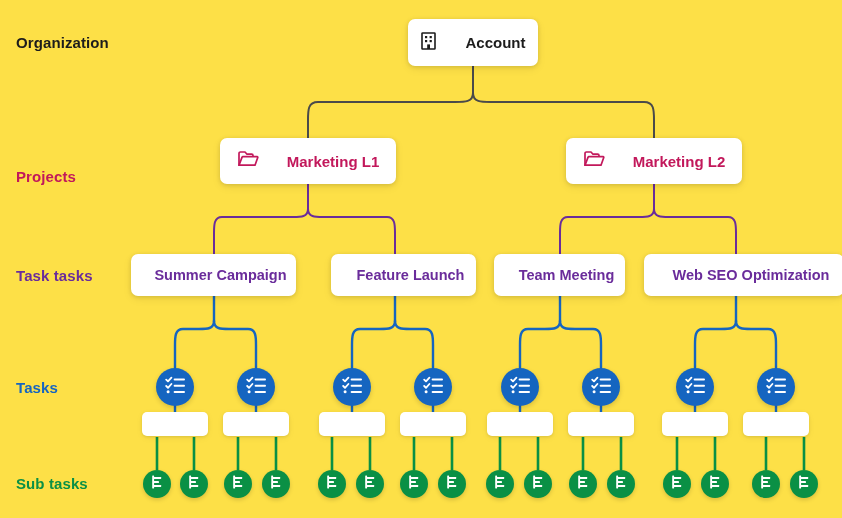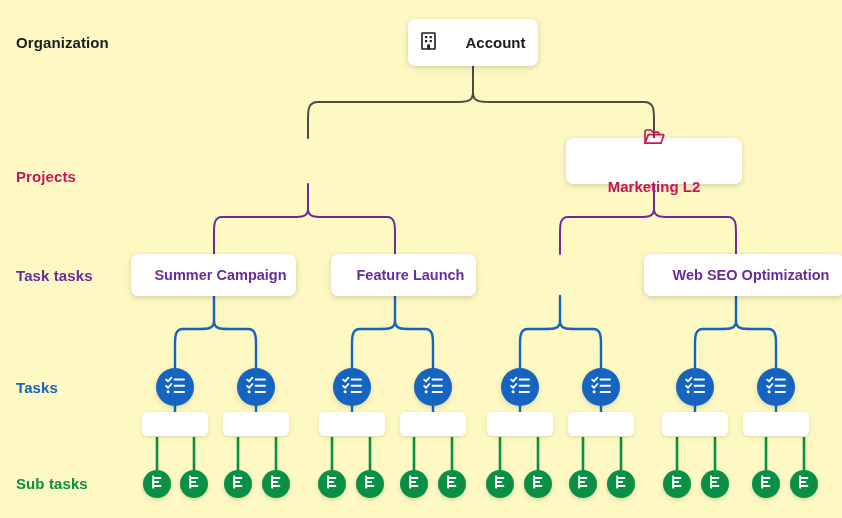--- a/index.html
+++ b/index.html
@@ -5,21 +5,21 @@
   * { box-sizing: border-box; margin: 0; padding: 0; }
   html, body {
     width: 842px; height: 518px;
     background: #ffffff;
     font-family: "Liberation Sans", sans-serif;
     overflow: hidden;
   }
   #stage {
     position: relative;
     width: 842px; height: 518px;
-    background: #fef9c3;
+    background: #fde047;
   }
   svg.links {
     position: absolute; left: 0; top: 0;
     width: 842px; height: 518px;
     pointer-events: none;
   }
 
   
   .row-label {
     position: absolute;
@@ -47,21 +47,21 @@
     white-space: nowrap;
   }
   .card .txt { font-size: 15px; font-weight: 700; }
 
   .acct { left: 408px; top: 19px; width: 130px; height: 47px; }
   .acct .txt { color: #1c1c1c; }
 
   .proj { top: 138px; width: 176px; height: 46px; }
   .proj .txt { color: #c2185b; }
   .proj-0 { left: 220px; }
-  .proj-1 { left: 566px; flex-direction: column; }
+  .proj-1 { left: 566px; }
 
   .tl { top: 254px; height: 42px; }
   .tl .txt { color: #6a2c9b; font-size: 14.5px; margin-left: 14px; }
   .tl-0 { left: 131px; width: 165px; }
   .tl-1 { left: 331px; width: 145px; }
   .tl-2 { left: 494px; width: 131px; }
   .tl-3 { left: 644px; width: 200px; }
 
   
   .task-node {
@@ -179,36 +179,48 @@
         <rect x="4" y="4" width="2.2" height="2.2" fill="#1c1c1c"></rect>
         <rect x="8.6" y="4" width="2.2" height="2.2" fill="#1c1c1c"></rect>
         <rect x="4" y="8" width="2.2" height="2.2" fill="#1c1c1c"></rect>
         <rect x="8.6" y="8" width="2.2" height="2.2" fill="#1c1c1c"></rect>
         <rect x="6.2" y="12.4" width="2.8" height="4.6" fill="#1c1c1c"></rect>
       </svg>
     </span>
     <span class="txt">Account</span>
   </div>
 
+  <div class="card proj proj-0">
+    <span>
+      <svg width="22" height="18" viewBox="0 0 22 18">
+        <path d="M2 15.2 V3.4 a1.4 1.4 0 0 1 1.4-1.4 H8 l2 2.2 h4.6 a1.4 1.4 0 0 1 1.4 1.4 V6" fill="none" stroke="#c2185b" stroke-width="1.7" stroke-linejoin="round" stroke-linecap="round"></path>
+        <path d="M2 15.2 L5 7.4 a1 1 0 0 1 0.95-0.7 H20.2 a0.6 0.6 0 0 1 0.56 0.82 L18 15.2 Z" fill="none" stroke="#c2185b" stroke-width="1.7" stroke-linejoin="round" stroke-linecap="round"></path>
+      </svg>
+    </span>
+    <span class="txt">Marketing L1</span>
+  </div>
 
   <div class="card proj proj-1">
     <span>
       <svg width="22" height="18" viewBox="0 0 22 18">
         <path d="M2 15.2 V3.4 a1.4 1.4 0 0 1 1.4-1.4 H8 l2 2.2 h4.6 a1.4 1.4 0 0 1 1.4 1.4 V6" fill="none" stroke="#c2185b" stroke-width="1.7" stroke-linejoin="round" stroke-linecap="round"></path>
         <path d="M2 15.2 L5 7.4 a1 1 0 0 1 0.95-0.7 H20.2 a0.6 0.6 0 0 1 0.56 0.82 L18 15.2 Z" fill="none" stroke="#c2185b" stroke-width="1.7" stroke-linejoin="round" stroke-linecap="round"></path>
       </svg>
     </span>
     <span class="txt">Marketing L2</span>
   </div>
 
   <div class="card tl tl-0">
     <span class="txt">Summer Campaign</span>
   </div>
   <div class="card tl tl-1">
     <span class="txt">Feature Launch</span>
+  </div>
+  <div class="card tl tl-2">
+    <span class="txt">Team Meeting</span>
   </div>
   <div class="card tl tl-3">
     <span class="txt">Web SEO Optimization</span>
   </div>
 
   <div id="tasks-layer">
       <div class="task-node" style="left: 156px; top: 368px;">
         <span><svg width="21" height="21" viewBox="0 0 21 21">
             <path d="M1.2 4.6 L3 6.4 L6.4 2.6" fill="none" stroke="#fff" stroke-width="1.8" stroke-linecap="round" stroke-linejoin="round"></path>
             <path d="M1.2 11.0 L3 12.8 L6.4 9.0" fill="none" stroke="#fff" stroke-width="1.8" stroke-linecap="round" stroke-linejoin="round"></path>

